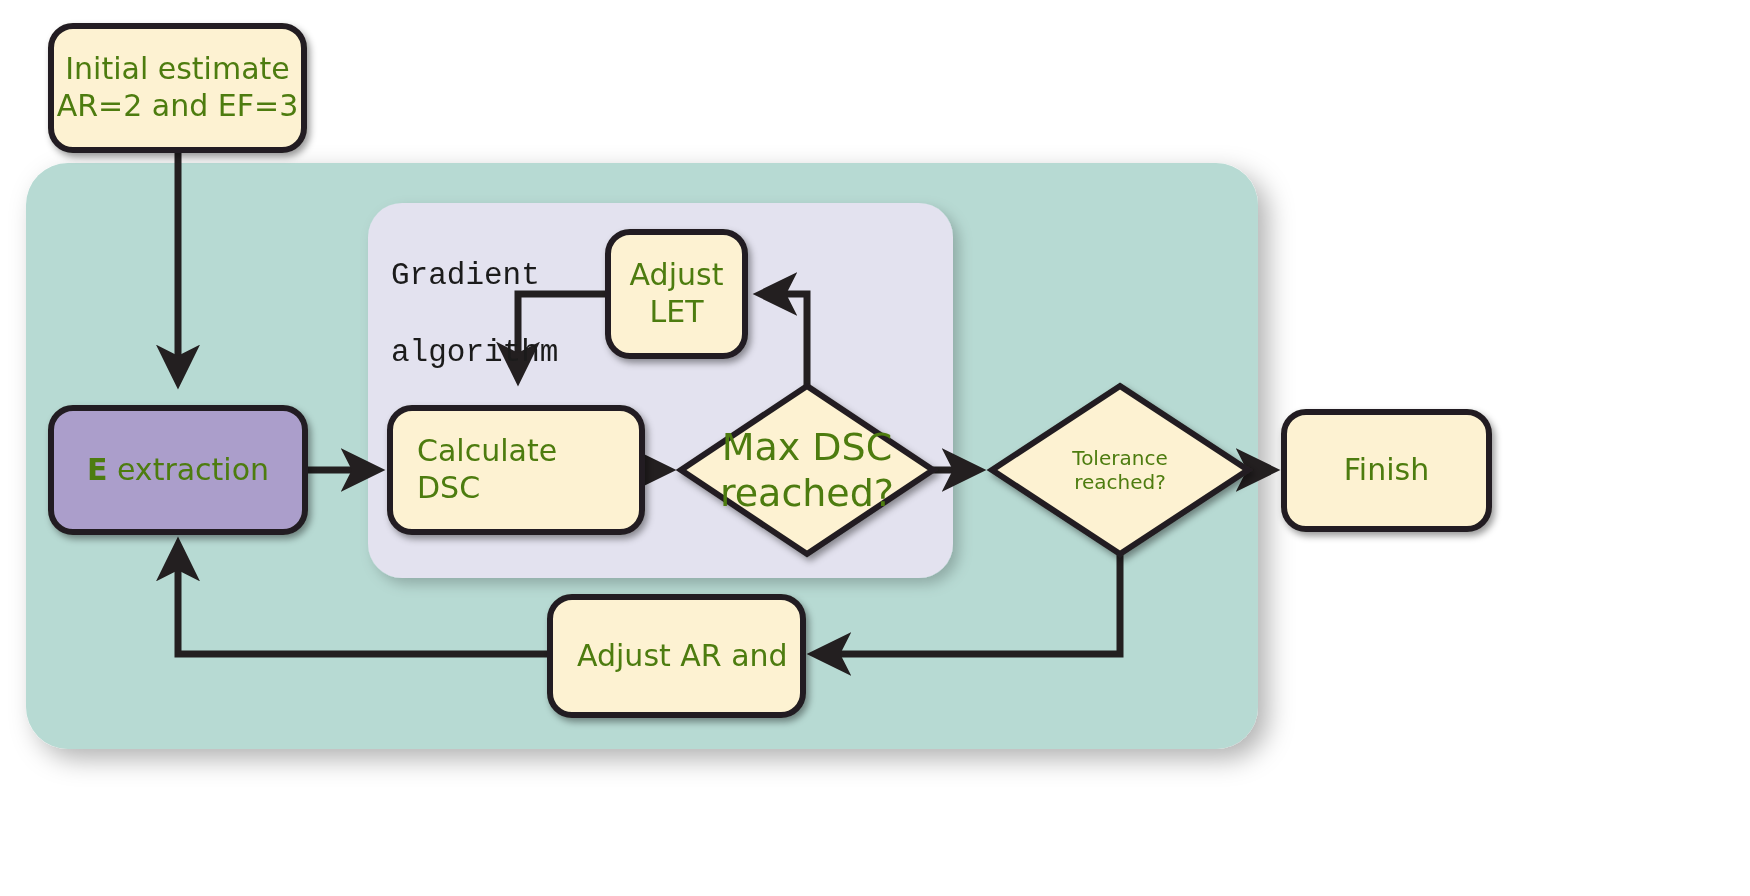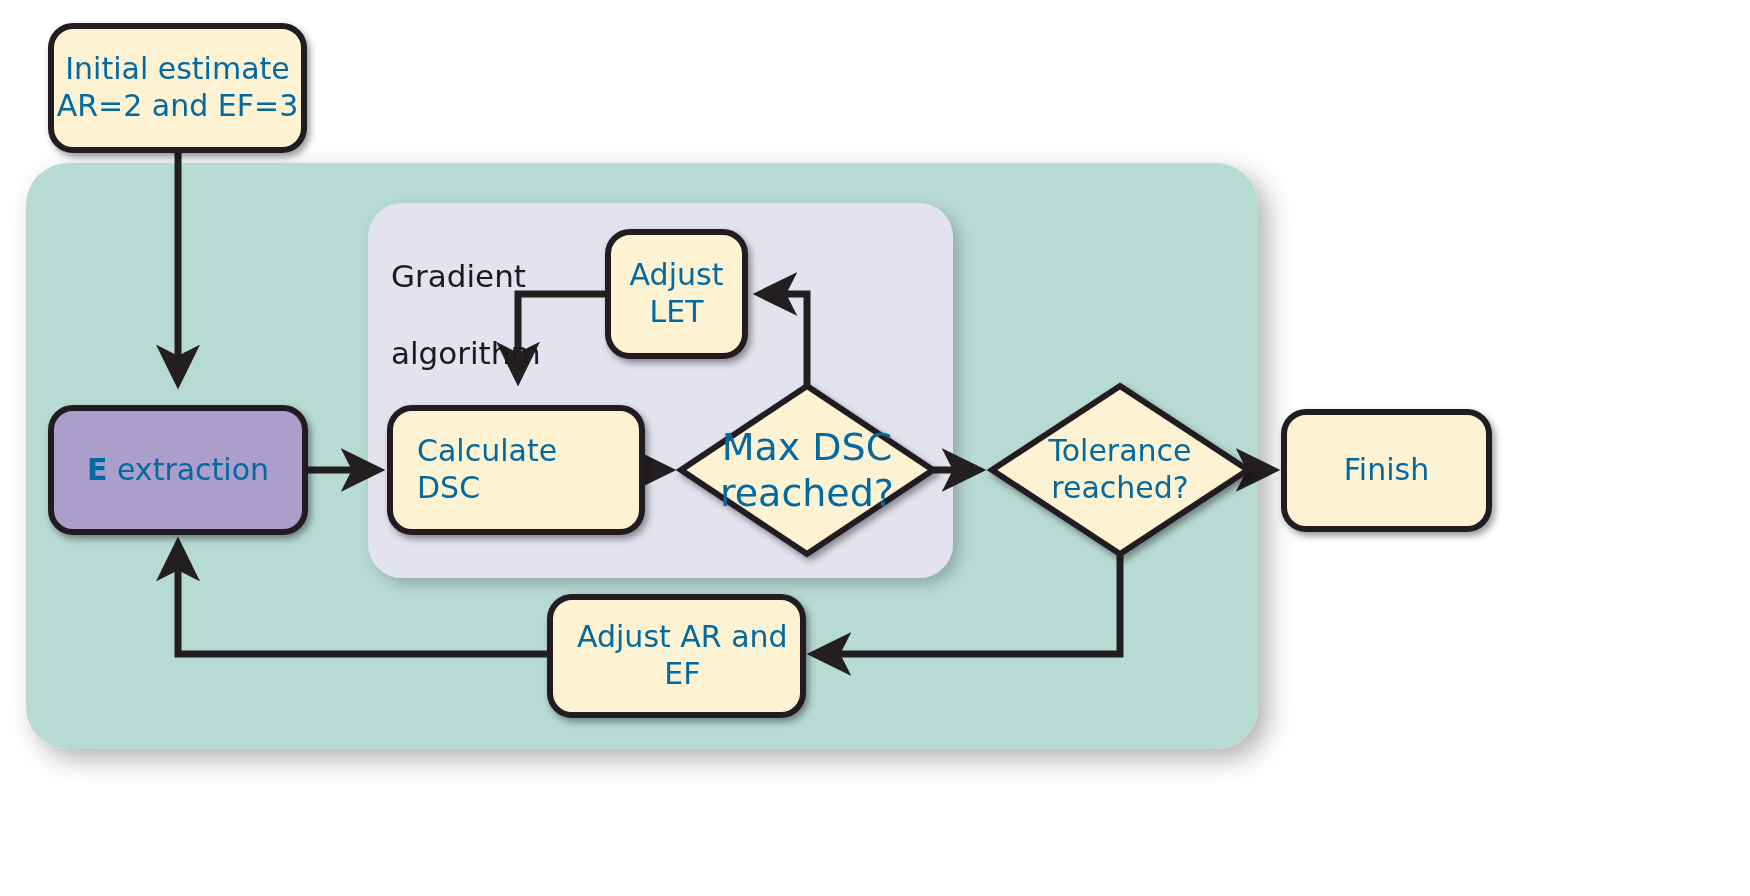--- a/index.html
+++ b/index.html
@@ -23,21 +23,21 @@
     top: 0;
     width: 1750px;
     height: 896px;
   }
   .node-text {
     position: absolute;
     display: flex;
     align-items: center;
     justify-content: center;
     text-align: center;
-    color: #0369a1;
+    color: #4d7c0f;
     line-height: 1.22;
     pointer-events: none;
     font-weight: 400;
   }
   .group-label {
     position: absolute;
     color: #1b1b1b;
     line-height: 1.25;
     font-size: 31px;
     white-space: pre-line;
@@ -122,21 +122,21 @@
 
     <g>
       <rect x="1284" y="412" width="205" height="117" rx="22" ry="22" fill="#fdf2d2" stroke="#231f20" stroke-width="6" filter="url(#boxshadow)"></rect>
     </g>
 
     <g>
       <rect x="550" y="597" width="253" height="118" rx="22" ry="22" fill="#fdf2d2" stroke="#231f20" stroke-width="6" filter="url(#boxshadow)"></rect>
     </g>
   </svg>
 
-  <div class="group-label" style="left:391px; top:218px;">
+  <div class="group-label" style="left:391px; top:218px;font-family:Liberation Mono, monospace;">
     <div>Gradient</div>
     <div>algorithm</div>
   </div>
 
 
   <div class="node-text" style="left:51px; top:26px; width:253px; height:124px; font-size:30px;">
     <div>
       <div>Initial estimate</div>
       <div>AR=2 and EF=3</div>
     </div>
@@ -162,31 +162,30 @@
     </div>
   </div>
 
   <div class="node-text" style="left:681px; top:386px; width:252px; height:168px; font-size:38px;">
     <div>
       <div>Max DSC</div>
       <div>reached?</div>
     </div>
   </div>
 
-  <div class="node-text" style="left:992px; top:386px; width:256px; height:168px; font-size:30px;">
+  <div class="node-text" style="left:992px; top:386px; width:256px; height:168px; font-size:20px;">
     <div>
       <div>Tolerance</div>
       <div>reached?</div>
     </div>
   </div>
 
   <div class="node-text" style="left:1284px; top:412px; width:205px; height:117px; font-size:30px;">
     <div>Finish</div>
   </div>
 
   <div class="node-text" style="left:550px; top:597px; width:253px; height:118px; font-size:30px; justify-content:flex-start; padding-left:27px; box-sizing:border-box;">
     <div style="text-align:center;">
       <div>Adjust AR and</div>
-      <div>EF</div>
     </div>
   </div>
 
 </div>
 
 </body></html>

